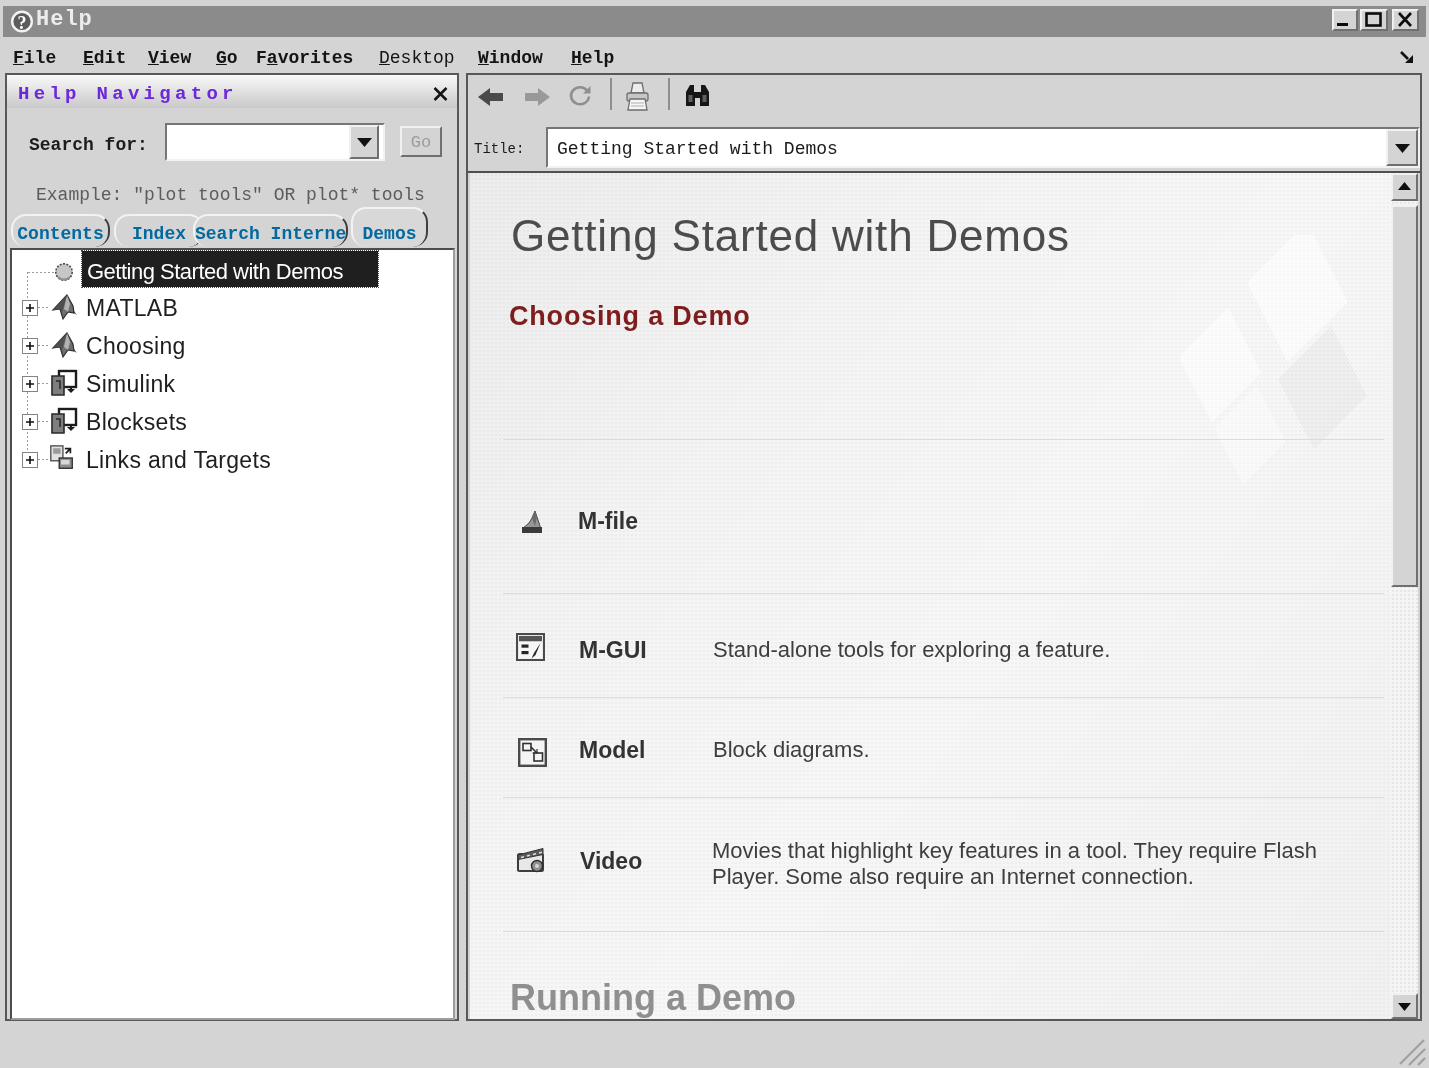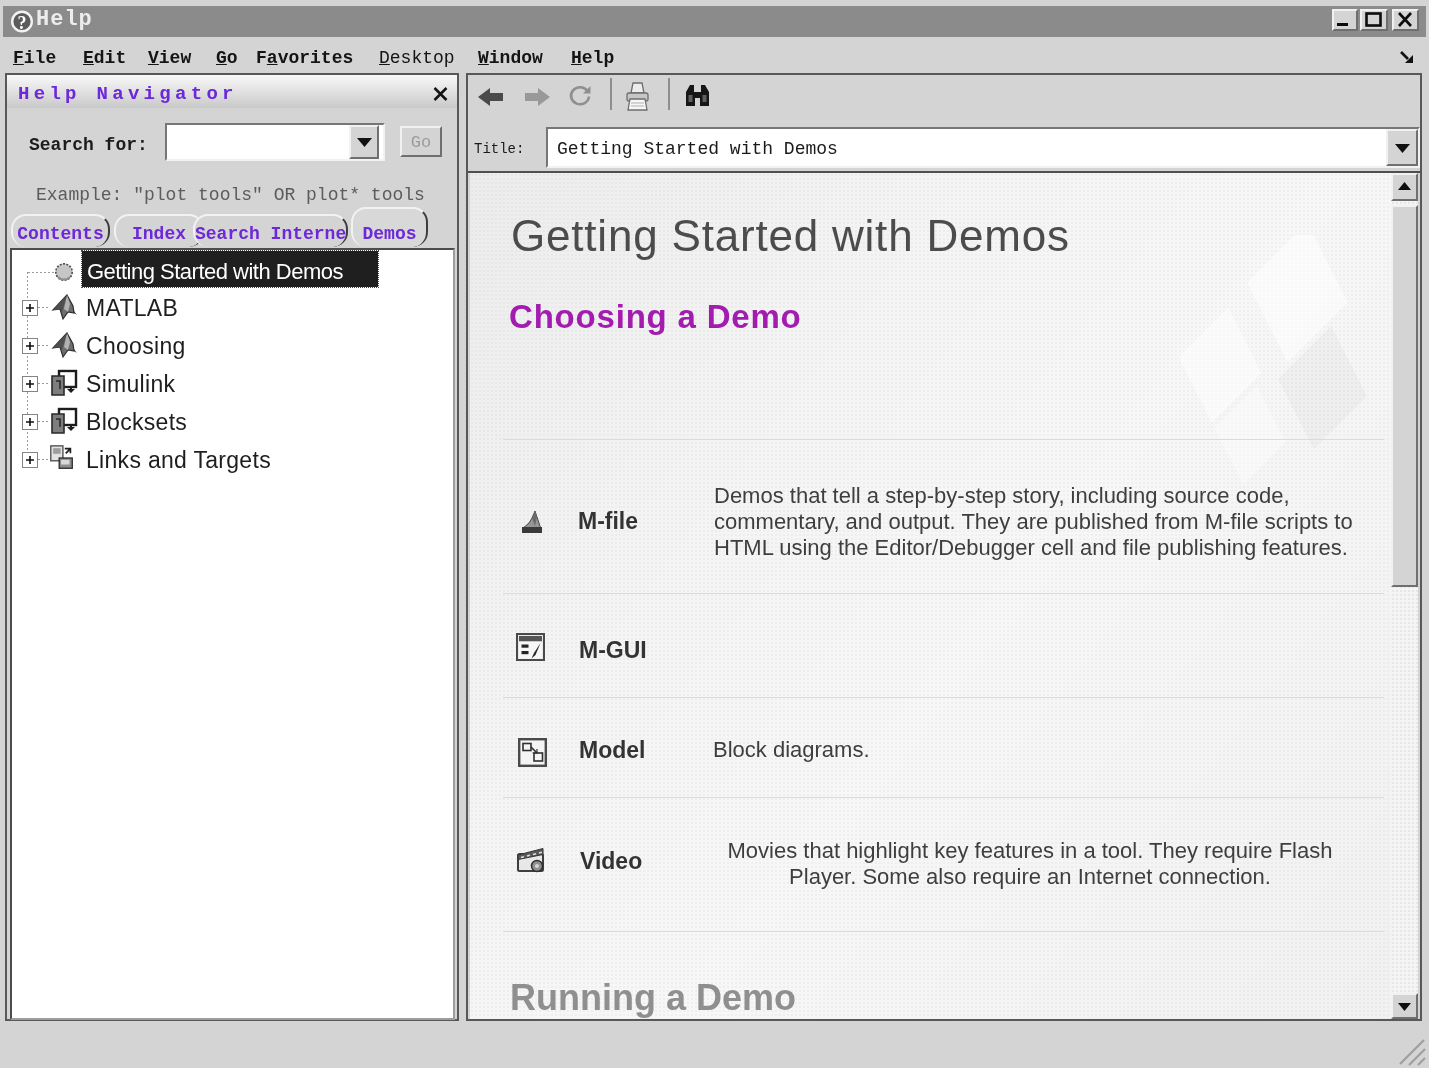--- a/index.html
+++ b/index.html
@@ -10,21 +10,21 @@
 .mono{font-family:"Liberation Mono",monospace;}
 .raised{background:#d4d4d4;
   border-top:2px solid #f1f1f1;border-left:2px solid #f1f1f1;
   border-right:2px solid #6f6f6f;border-bottom:2px solid #6f6f6f;box-sizing:border-box;}
 .sunken{background:#ffffff;
   border-top:2px solid #767676;border-left:2px solid #767676;
   border-right:2px solid #f2f2f2;border-bottom:2px solid #f2f2f2;box-sizing:border-box;}
 .tab{position:absolute;background:#d4d4d4;box-sizing:border-box;white-space:nowrap;overflow:hidden;
   border-top:2px solid #f2f2f2;border-left:2px solid #f2f2f2;border-right:2px solid #3d3d3d;
   border-top-left-radius:4px;border-top-right-radius:4px;
-  font:bold 18px "Liberation Mono",monospace;color:#6d28d9;text-align:center;border-radius:15px;}
+  font:bold 18px "Liberation Mono",monospace;color:#0369a1;text-align:center;border-radius:15px;}
 .hr{position:absolute;left:503px;width:881px;height:1px;background:#dbdbdb;}
 .dlabel{position:absolute;font:bold 23px/1.2 "Liberation Sans",sans-serif;color:#333;}
 .ddesc{position:absolute;font:22px/26px "Liberation Sans",sans-serif;color:#3e3e3e;}
 .ticon{position:absolute;width:28px;height:28px;}
 .treetext{position:absolute;font:23px/23px "Liberation Sans",sans-serif;color:#1e1e1e;white-space:nowrap;letter-spacing:0.3px;}
 </style>
 </head>
 <body>
 <div id="win">
 
@@ -210,41 +210,41 @@
   background-size:4px 4px,100% 100%;"></div>
 
 <div class="abs" style="left:1180px;top:235px;width:211px;height:250px;overflow:hidden;">
   <div class="abs" style="left:75px;top:15px;width:85px;height:85px;background:rgba(255,255,255,0.55);transform:rotate(45deg) skewY(18deg);"></div>
   <div class="abs" style="left:5px;top:95px;width:70px;height:70px;background:rgba(255,255,255,0.5);transform:rotate(45deg) skewY(18deg);"></div>
   <div class="abs" style="left:105px;top:115px;width:75px;height:75px;background:rgba(120,120,120,0.05);transform:rotate(45deg) skewY(18deg);"></div>
   <div class="abs" style="left:40px;top:170px;width:60px;height:60px;background:rgba(255,255,255,0.4);transform:rotate(45deg) skewY(18deg);"></div>
 </div>
 
 <div class="abs" style="left:511px;top:214px;font-size:44px;line-height:44px;letter-spacing:0.8px;color:#4c4c4c;">Getting Started with Demos</div>
-<div class="abs" style="left:509px;top:303px;font-weight:bold;font-size:33px;line-height:27px;letter-spacing:0.8px;color:#a21caf;">Choosing a Demo</div>
+<div class="abs" style="left:509px;top:303px;font-weight:bold;font-size:27px;line-height:27px;letter-spacing:0.8px;color:#7f1d1d;">Choosing a Demo</div>
 
 <div class="hr" style="top:439px;"></div>
 <svg class="abs" style="left:521px;top:508px;" width="23" height="28" viewBox="0 0 23 28">
   <path d="M1 21 L8 15 L11 10 L14 3 L20 21 Z" fill="#969696" stroke="#4a4a4a" stroke-width="1"></path>
   <path d="M11 10 L14 3 L16 9 L14 18 Z" fill="#6a6a6a"></path>
   <rect x="1" y="19" width="20" height="6" fill="#3a3a3a"></rect>
 </svg>
 <div class="dlabel" style="left:578px;top:508px;">M-file</div>
-<div class="ddesc" style="left:714px;top:483px;width:648px;">Demos that tell a step-by-step story, including source code, commentary, and output. They are published from M-file scripts to HTML using the Editor/Debugger cell and file publishing features.</div>
 
 <div class="hr" style="top:593px;"></div>
 <svg class="abs" style="left:516px;top:633px;" width="29" height="29" viewBox="0 0 29 29">
   <rect x="1" y="1" width="27" height="26" fill="#e8e8e8" stroke="#4a4a4a" stroke-width="2"></rect>
   <rect x="3" y="3" width="23" height="5.5" fill="#555555"></rect>
   <rect x="3" y="8.5" width="23" height="17" fill="#f6f6f6"></rect>
   <rect x="5.5" y="11.5" width="7" height="3.2" fill="#262626"></rect>
   <rect x="5.5" y="18" width="7" height="3.2" fill="#262626"></rect>
   <path d="M24.5 10 L18 20 L15.5 25.5 L19.5 22 Z" fill="#262626"></path>
 </svg>
 <div class="dlabel" style="left:579px;top:637px;">M-GUI</div>
+<div class="ddesc" style="left:713px;top:637px;">Stand-alone tools for exploring a feature.</div>
 
 <div class="hr" style="top:697px;"></div>
 <svg class="abs" style="left:518px;top:738px;" width="29" height="29" viewBox="0 0 29 29">
   <rect x="1.2" y="1.2" width="26.6" height="26.6" fill="#f4f4f4" stroke="#4a4a4a" stroke-width="2.4"></rect>
   <rect x="5" y="5.5" width="8" height="7" fill="none" stroke="#303030" stroke-width="1.6"></rect>
   <rect x="16" y="15" width="8.5" height="8" fill="none" stroke="#303030" stroke-width="1.6"></rect>
   <path d="M13 9 L19 15" stroke="#303030" stroke-width="1.6"></path>
   <path d="M19 11 L19 15 L14.5 15" fill="none" stroke="#303030" stroke-width="1.2"></path>
 </svg>
 <div class="dlabel" style="left:579px;top:737px;">Model</div>
@@ -252,21 +252,21 @@
 
 <div class="hr" style="top:797px;"></div>
 <svg class="abs" style="left:516px;top:845px;" width="30" height="29" viewBox="0 0 30 29">
   <rect x="2" y="9" width="25" height="17" rx="1.5" fill="#e8e8e8" stroke="#3e3e3e" stroke-width="2"></rect>
   <path d="M2 10 L27 3.5 L27 9.5 L2 14.5 Z" fill="#5a5a5a" stroke="#333" stroke-width="1"></path>
   <path d="M5 12.6 L8 11.8 M11 11 L14 10.3 M17 9.5 L20 8.8 M23 8 L26 7.3" stroke="#e0e0e0" stroke-width="1.6"></path>
   <circle cx="21" cy="21" r="5.5" fill="#8f8f8f" stroke="#2c2c2c" stroke-width="1.4"></circle>
   <circle cx="21" cy="21" r="2" fill="#d6d6d6"></circle>
 </svg>
 <div class="dlabel" style="left:580px;top:848px;">Video</div>
-<div class="ddesc" style="left:712px;top:838px;width:636px;text-align:center;">Movies that highlight key features in a tool. They require Flash Player. Some also require an Internet connection.</div>
+<div class="ddesc" style="left:712px;top:838px;width:636px;">Movies that highlight key features in a tool. They require Flash Player. Some also require an Internet connection.</div>
 
 <div class="hr" style="top:931px;"></div>
 <div class="abs" style="left:510px;top:984px;font-weight:bold;font-size:36px;line-height:27px;color:#8f8f8f;">Running a Demo</div>
 
 <div class="abs" style="left:1391px;top:173px;width:27px;height:846px;
   background:radial-gradient(circle, rgba(0,0,0,0.06) 1px, transparent 1.1px),#f4f4f4;background-size:4px 4px;"></div>
 <div class="abs raised" style="left:1391px;top:173px;width:27px;height:28px;"></div>
 <svg class="abs" style="left:1391px;top:173px;" width="27" height="28" viewBox="0 0 27 28">
       <path d="M7 17 L13.5 9 L20 17 Z" fill="#0e0e0e"></path>
     </svg>

